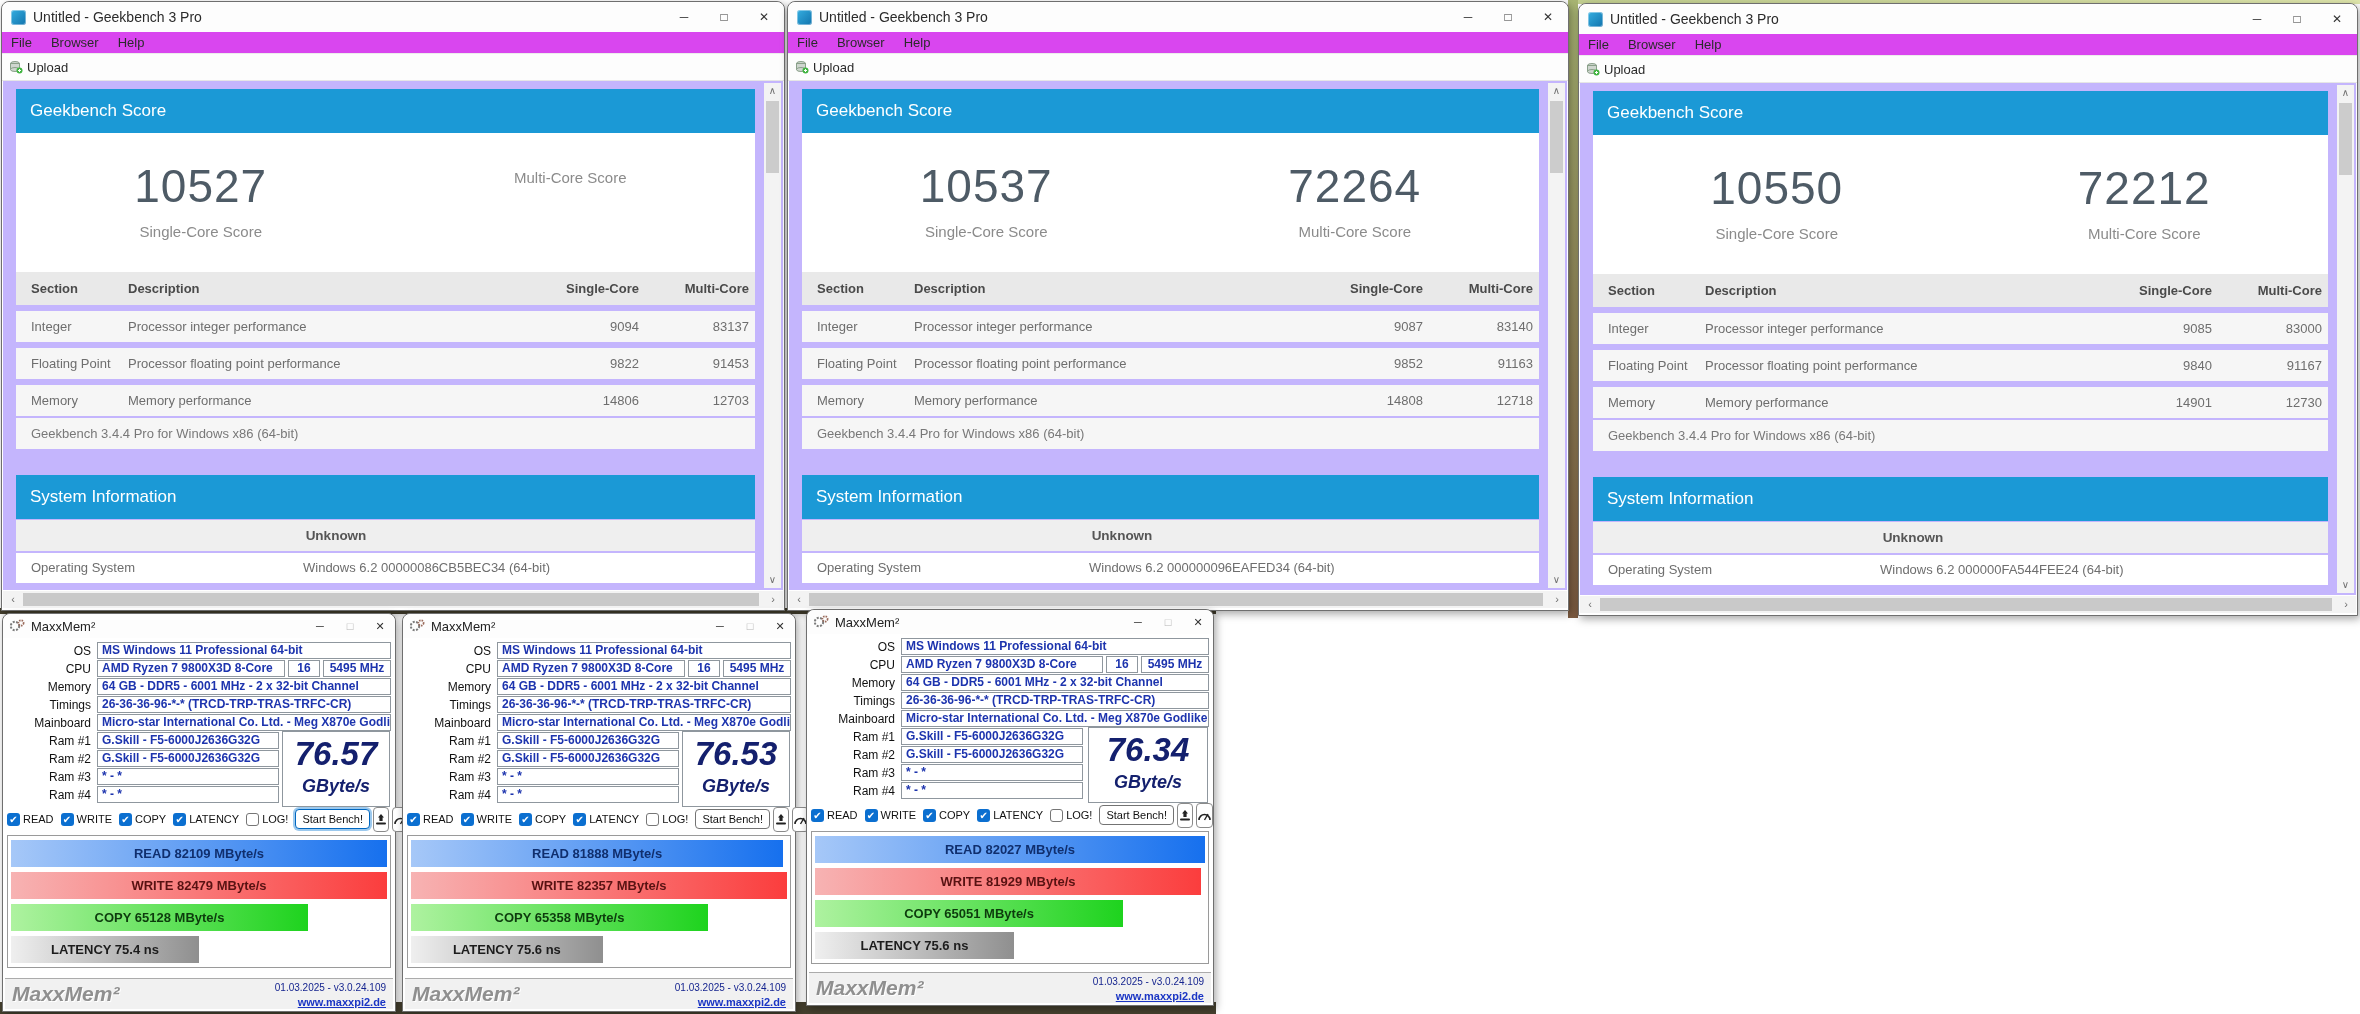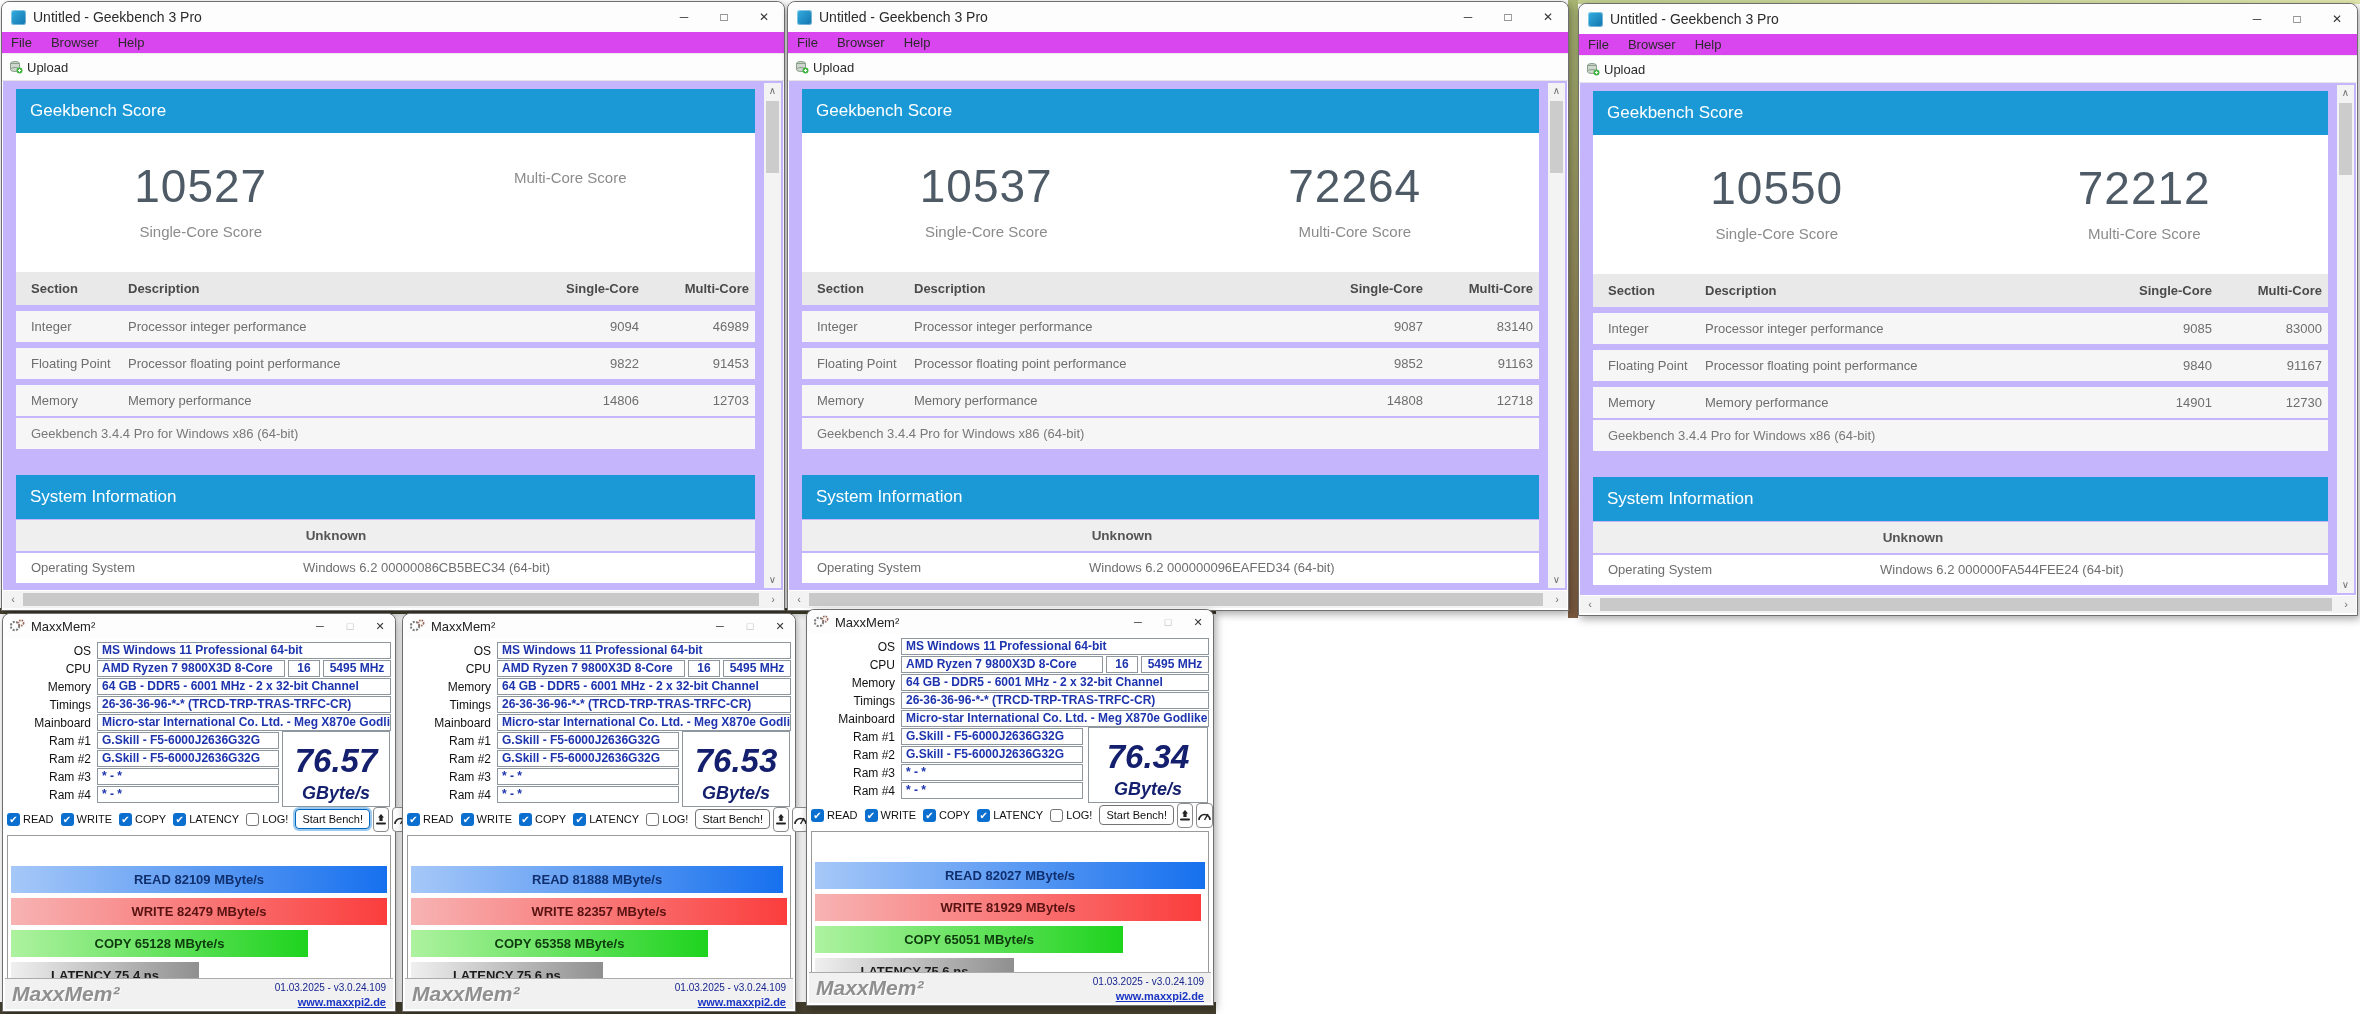--- a/index.html
+++ b/index.html
@@ -61,36 +61,36 @@
   .mm-row{display:flex;align-items:center;height:17px;margin-bottom:1px;}
   .mm-label{width:94px;flex:0 0 94px;text-align:right;padding-right:6px;font-size:12px;color:#111;box-sizing:border-box;}
   .mm-field{border:1px solid #8f979e;background:#fff;height:15px;line-height:15px;font-size:12px;
             font-weight:bold;color:#1d34ae;padding:0 4px;white-space:nowrap;overflow:hidden;box-sizing:content-box;}
   .mm-field.grow{flex:1;}
   .mm-field.w24{width:22px;text-align:center;flex:0 0 22px;margin-left:3px;}
   .mm-field.w64{width:58px;text-align:center;flex:0 0 58px;margin-left:3px;}
   .mm-field.ram{width:172px;flex:0 0 172px;}
   .mm-panel{position:absolute;right:5px;top:93px;width:106px;height:74px;border:1px solid #8f979e;background:#fff;
             text-align:center;font-style:italic;font-weight:bold;color:#14206e;}
-  .mm-gbps{font-size:33px;line-height:40px;margin-top:9px;}
+  .mm-gbps{font-size:33px;line-height:40px;margin-top:2px;}
   .mm-unit{font-size:18px;line-height:24px;}
   .mm-ctrl{display:flex;align-items:center;height:26px;margin:3px 4px 0 4px;gap:3px;font-size:11px;color:#111;}
   .cb{width:13px;height:13px;border-radius:3px;flex:0 0 13px;box-sizing:border-box;}
   .cb-on{background:#0b6fd0;color:#fff;font-size:10px;line-height:13px;text-align:center;}
   .cb-off{background:#fff;border:1px solid #767676;}
   .cb-label{margin-right:4px;}
   .mm-btn{margin-left:auto;border:1px solid #737373;border-radius:4px;background:#fff;font-size:11px;
           padding:3px 6px;color:#111;white-space:nowrap;}
   .mm-btn.focused{border-color:#0067c0;box-shadow:0 0 0 2px #9cc9ee;}
   .mm-iconbtn{border:1px solid #8a8a8a;border-radius:4px;background:#fff;width:27px;height:23px;
               display:flex;align-items:center;justify-content:center;}
   .mm-bars{margin:3px 4px 0 4px;border:1px solid #9a9a9a;background:#fff;padding:4px 3px;
            display:flex;flex-direction:column;gap:5px;}
   .mm-bar{height:27px;line-height:27px;text-align:center;font-weight:bold;font-size:13px;white-space:nowrap;}
-  .bar-read{background:linear-gradient(90deg,#a6c8f8,#1670ee);color:#102f6e;margin-top:26px;}
+  .bar-read{background:linear-gradient(90deg,#a6c8f8,#1670ee);color:#102f6e;}
   .bar-write{background:linear-gradient(90deg,#f7b3b3,#fb3d3d);color:#581212;}
   .bar-copy{background:linear-gradient(90deg,#aef2a0,#1ed31e);color:#0d3b0d;text-align:center;}
   .bar-lat{background:linear-gradient(90deg,#efefef,#8f8f8f);color:#1c1c1c;}
   .mm-footer{position:absolute;left:2px;right:2px;bottom:2px;height:31px;background:#f1f1f1;
              border-top:1px solid #ababab;display:flex;align-items:center;padding:0 7px;box-sizing:border-box;}
   .mm-logo{font-size:21px;font-weight:bold;font-style:italic;color:#8f8f8f;text-shadow:1px 1px 0 #fff;}
   .mm-meta{margin-left:auto;text-align:right;line-height:13px;}
   .mm-ver{font-size:10px;color:#16258f;}
   .mm-link{font-size:11px;font-weight:bold;color:#1a35c4;text-decoration:underline;}
 </style>
@@ -143,21 +143,21 @@
       <div class="gb-thead">
         <span class="c1">Section</span>
         <span class="c2">Description</span>
         <span class="c3">Single-Core</span>
         <span class="c4">Multi-Core</span>
       </div>
       <div class="gb-row">
         <span class="c1">Integer</span>
         <span class="c2">Processor integer performance</span>
         <span class="c3">9094</span>
-        <span class="c4">46989</span>
+        <span class="c4">83137</span>
       </div>
       <div class="gb-row">
         <span class="c1">Floating Point</span>
         <span class="c2">Processor floating point performance</span>
         <span class="c3">9822</span>
         <span class="c4">91453</span>
       </div>
       <div class="gb-row">
         <span class="c1">Memory</span>
         <span class="c2">Memory performance</span>

